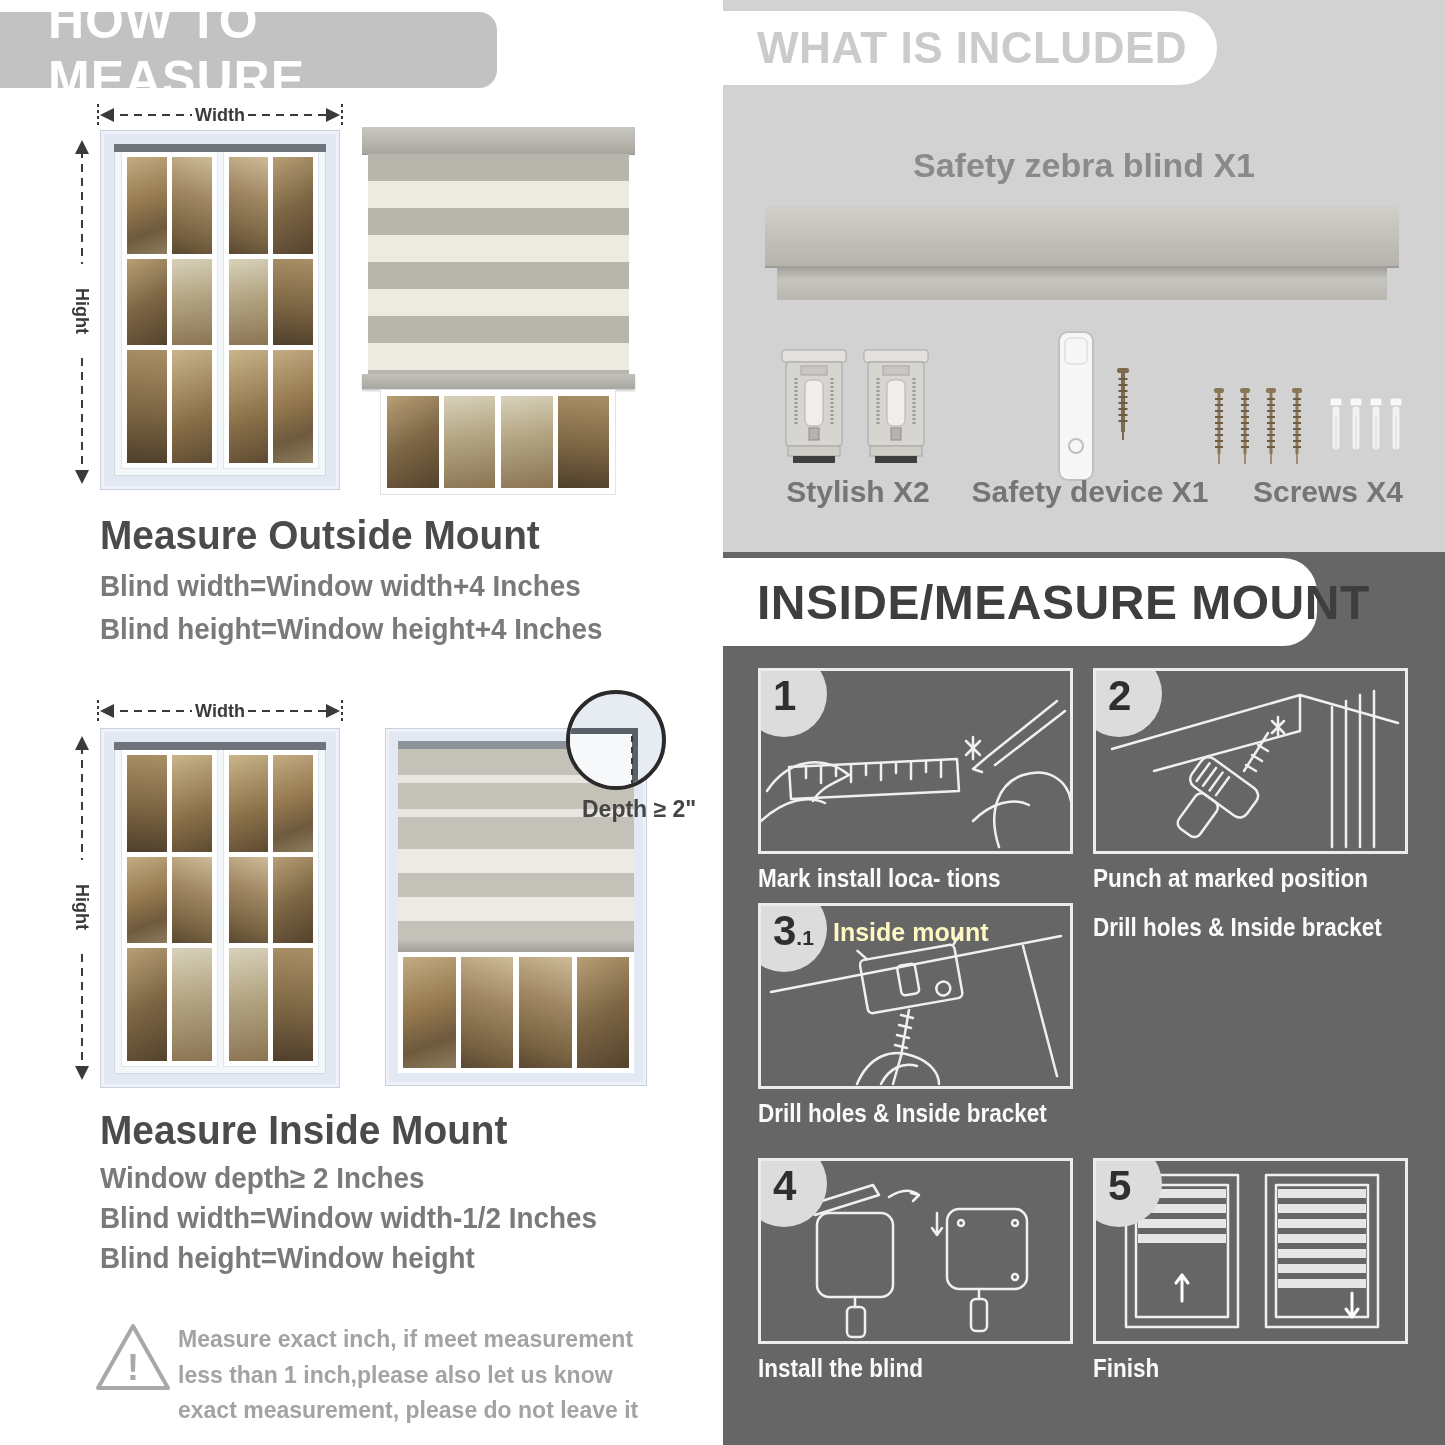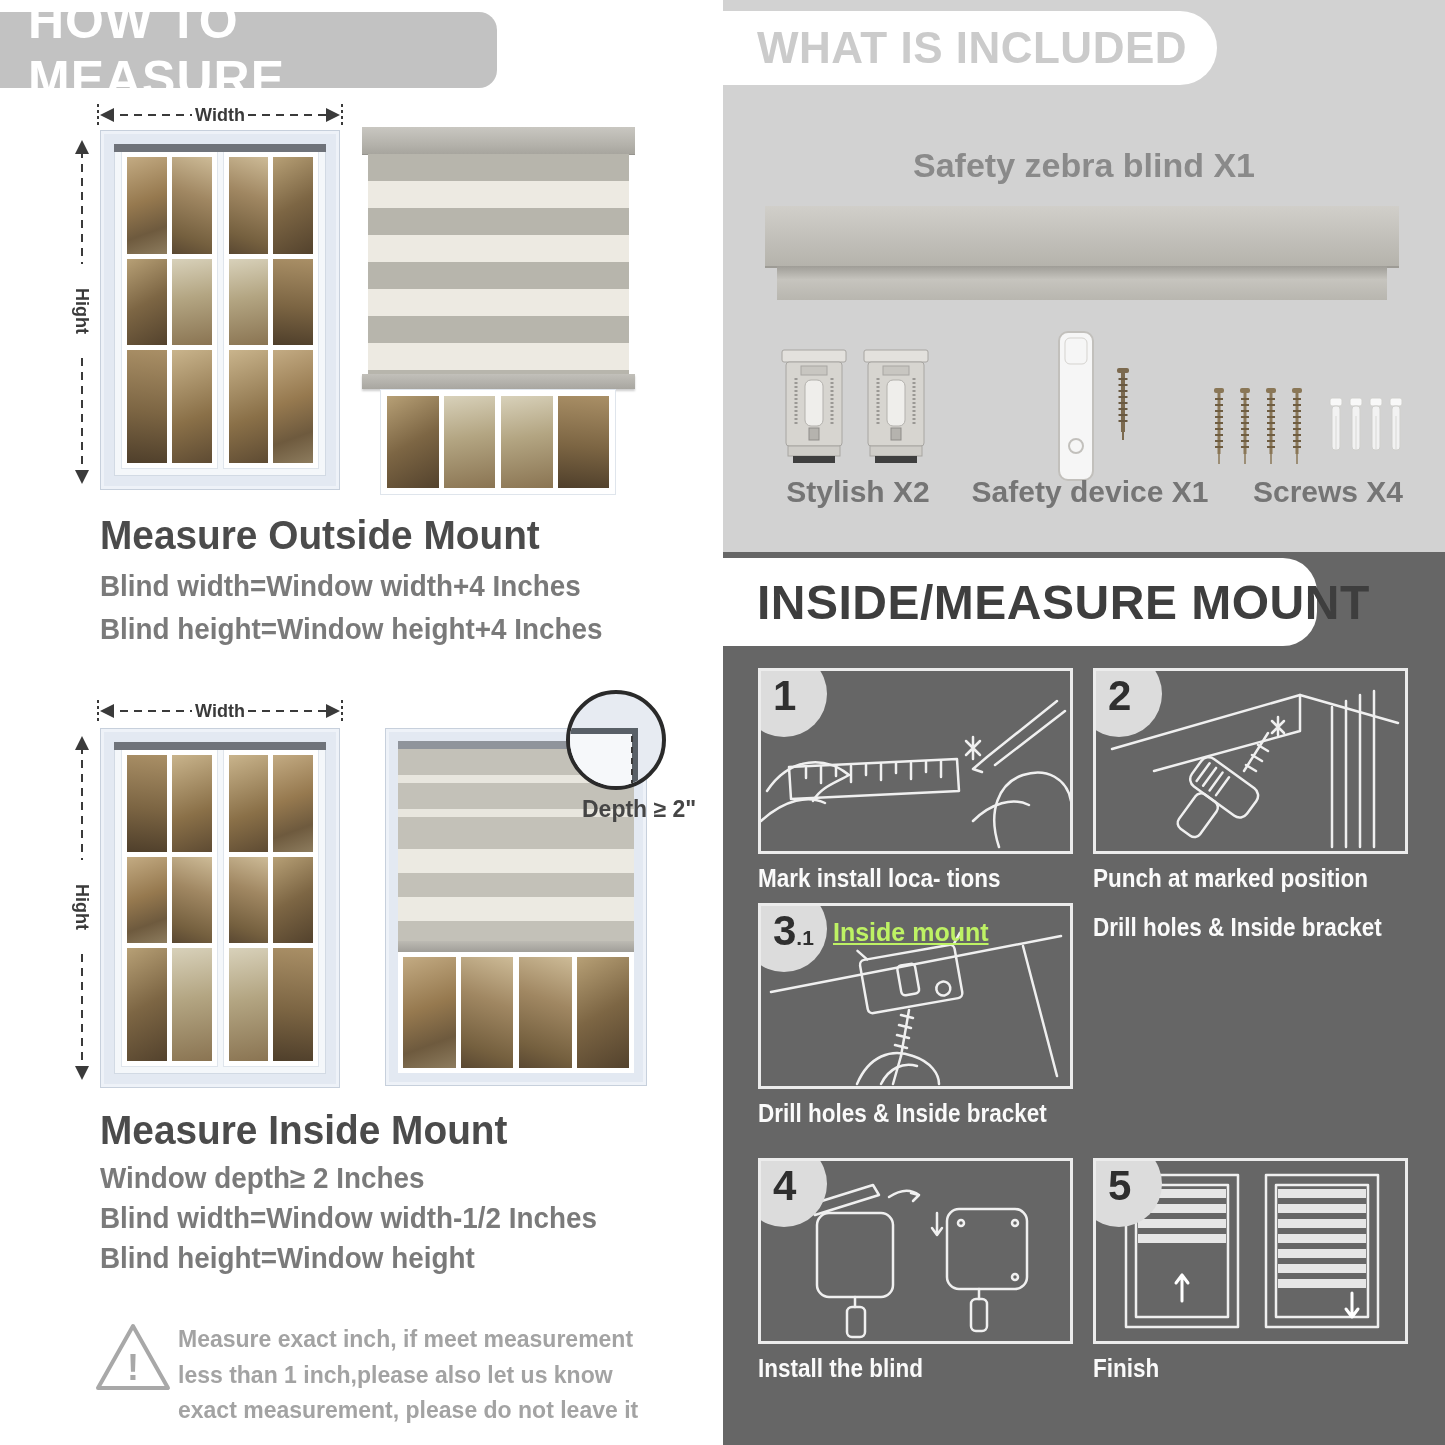--- a/index.html
+++ b/index.html
@@ -1,21 +1,21 @@
 <!DOCTYPE html>
 <html><head>
 <meta charset="utf-8">
 <style>
   html,body{margin:0;padding:0;background:#fff;font-family:"Liberation Sans",sans-serif;}
   .page{position:relative;width:1445px;height:1445px;background:#ffffff;overflow:hidden;}
   .abs{position:absolute;}
 
   
   .h-band{position:absolute;left:0;top:12px;width:497px;height:76px;background:#c2c2c2;
-    border-radius:0 18px 18px 0;display:flex;align-items:center;padding-left:28px;box-sizing:border-box;}
+    border-radius:0 18px 18px 0;display:flex;align-items:center;padding-left:48px;box-sizing:border-box;}
   .h-band span{color:#ffffff;font-size:50px;font-weight:bold;letter-spacing:1px;}
 
   .dim{position:absolute;}
   .dim text{font-family:"Liberation Sans",sans-serif;}
 
   .window{position:absolute;width:240px;height:360px;background:#e3e9f2;border:1px solid #c7d0dc;
     box-shadow:inset 0 0 0 3px #eef2f8;box-sizing:border-box;}
   .window .roller{position:absolute;left:13px;right:13px;top:13px;height:8px;background:#6f737a;z-index:2;}
   .window .glass{position:absolute;left:13px;right:13px;top:13px;bottom:13px;background:#f4f7fa;
     border:1px solid #d2dae4;display:flex;gap:5px;padding:6px;box-sizing:border-box;}
@@ -73,21 +73,21 @@
   .rdark{position:absolute;left:723px;top:552px;width:722px;height:893px;background:#666666;}
   .band-white2{position:absolute;left:0;top:6px;width:594px;height:88px;background:#ffffff;
     border-radius:0 34px 34px 0;display:flex;align-items:center;padding-left:34px;box-sizing:border-box;}
   .band-white2 span{color:#3e3e3e;font-size:48px;font-weight:bold;letter-spacing:.5px;white-space:nowrap;}
 
   .step{position:absolute;width:318px;}
   .frame{width:315px;height:186px;border:3px solid #ececec;position:relative;overflow:hidden;box-sizing:border-box;}
   .badge{position:absolute;top:-20px;left:-20px;width:86px;height:86px;border-radius:50%;background:#dcdcdc;}
   .badge .n{position:absolute;left:32px;top:24px;font-size:42px;font-weight:bold;color:#2f2f2f;line-height:1;}
   .badge .sub{font-size:21px;font-weight:bold;}
-  .inner-label{position:absolute;left:72px;top:12px;color:#bef264;font-weight:bold;font-size:25px;white-space:nowrap;text-decoration:underline;}
+  .inner-label{position:absolute;left:72px;top:12px;color:#fef9c3;font-weight:bold;font-size:25px;white-space:nowrap;}
   .caption{margin-top:10px;color:#fafafa;font-size:25px;font-weight:bold;white-space:nowrap;
     transform:scaleX(.9);transform-origin:left;}
   .ill{position:absolute;left:0;top:0;}
 </style>
 </head>
 <body>
 
 <div class="page">
 
   <div class="h-band">

